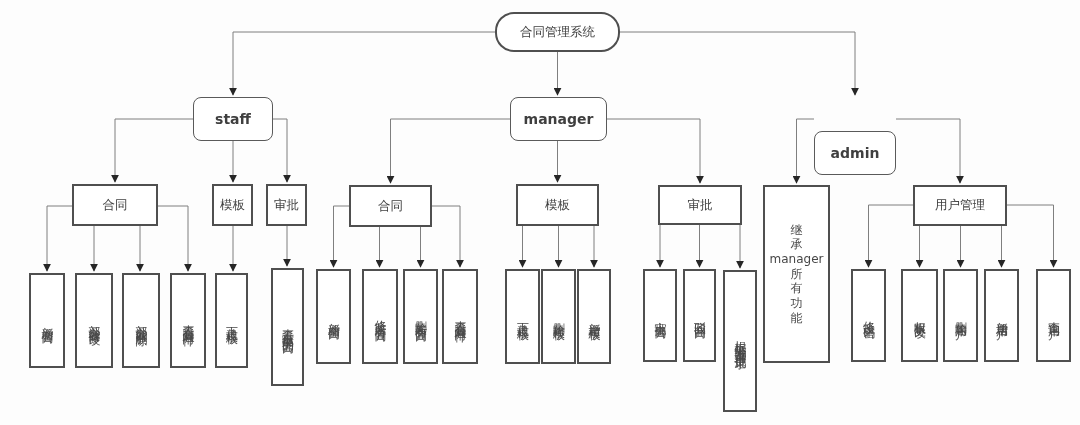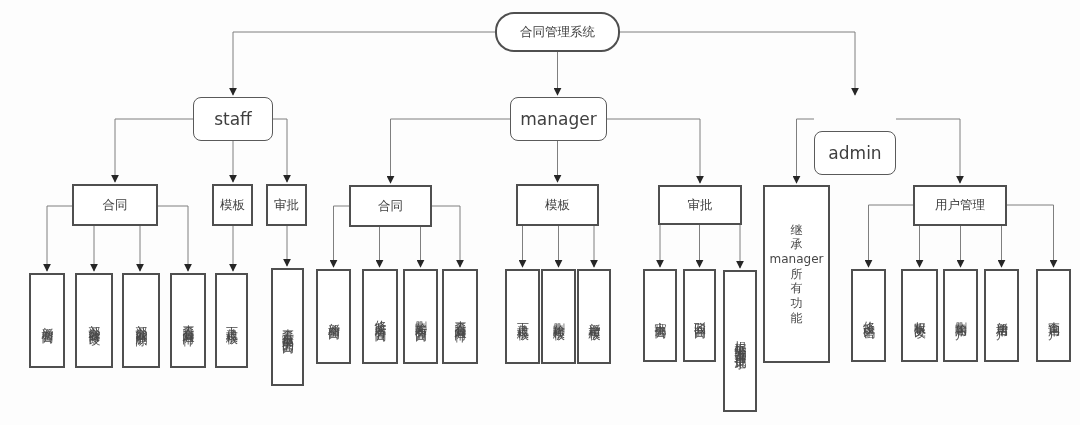--- a/index.html
+++ b/index.html
@@ -20,21 +20,22 @@
     align-items:center;
     justify-content:center;
     color:#3f3f3f;
     font-size:12.5px;
     text-align:center;
   }
   .rounded{
     border-width:1.5px;
     border-color:#5a5a5a;
     border-radius:8px;
-    font-size:17px;
+    font-size:14px;
+    font-weight:bold;
   }
   .vtext span{
     writing-mode:vertical-rl;
     text-orientation:upright;
     letter-spacing:2px;
     font-size:12px;
     color:#474747;
   }
   .note{
     white-space:pre-line;

